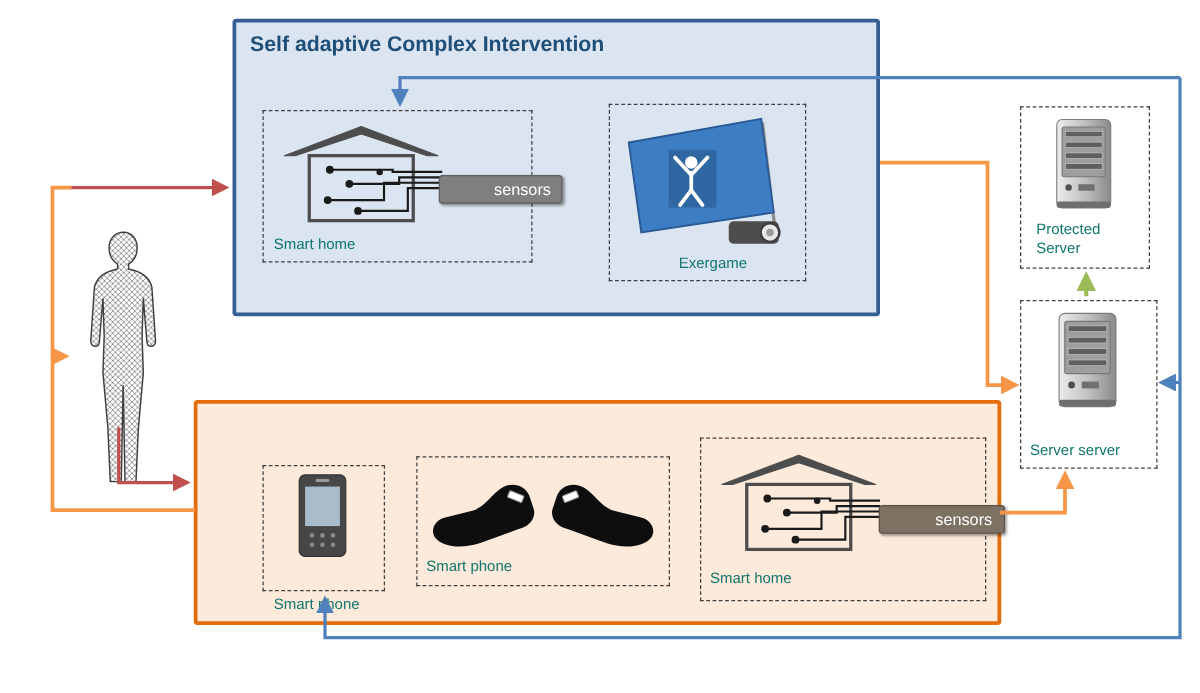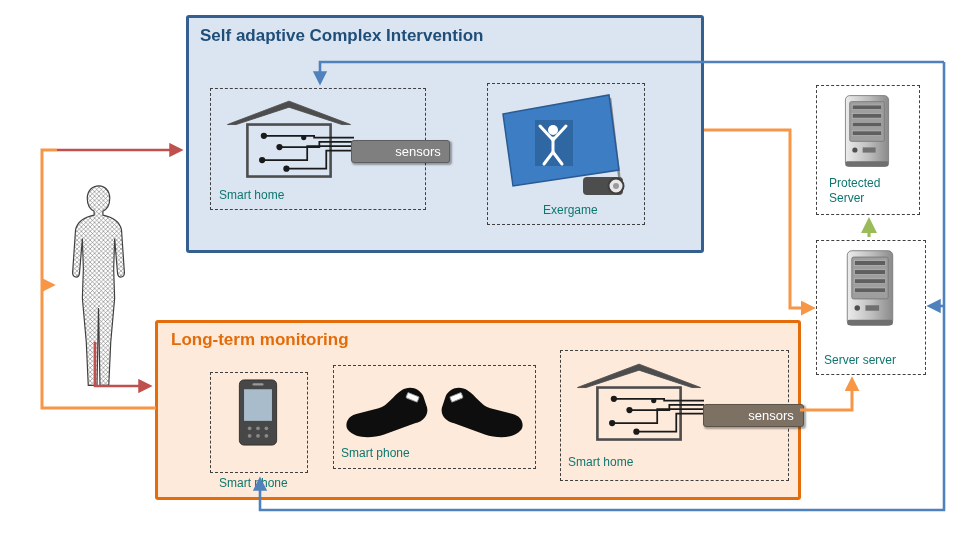--- a/index.html
+++ b/index.html
@@ -55,21 +55,20 @@
 </style>
 </head>
 <body>
 
 <div id="canvas">
 
   <div class="group-box box-intervention"></div>
   <div class="group-box box-monitoring"></div>
 
   <div class="group-title title-intervention">Self adaptive Complex Intervention</div>
-  <div class="group-title title-monitoring">Long-term monitoring</div>
 
   <div class="abs" style="left:55px;top:182px;width:88px;height:212px;">
     <svg width="88" height="212" viewBox="0 0 90 215">
       <defs>
         <pattern id="mesh" width="4.5" height="4.5" patternUnits="userSpaceOnUse">
           <path d="M0,4.5 L4.5,0 M0,0 L4.5,4.5" stroke="#6a6a6a" stroke-width="0.55"></path>
         </pattern>
       </defs>
       <path d="M45,3 C51,3 56,8 56,16 C56,22 53,27 49,29 L49,33 C59,35 66,39 68,48
                L71,92 C71,97 65,98 64,93 L61,57 L60,88 L61,118 L57,163 L55,207 L46,207

